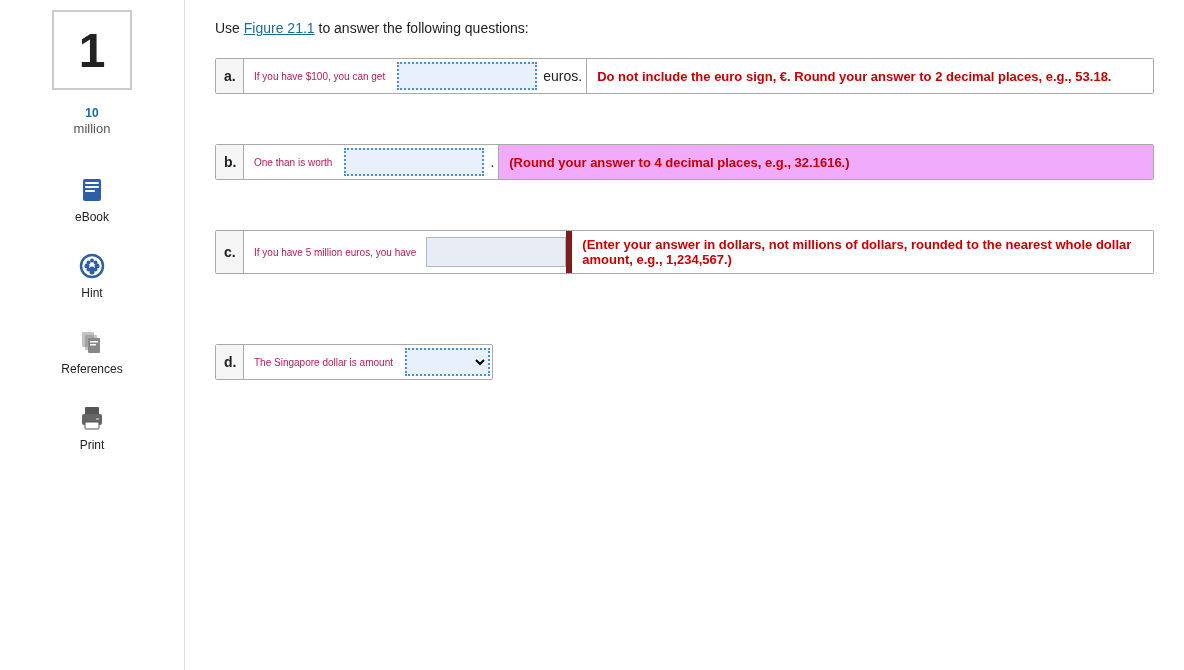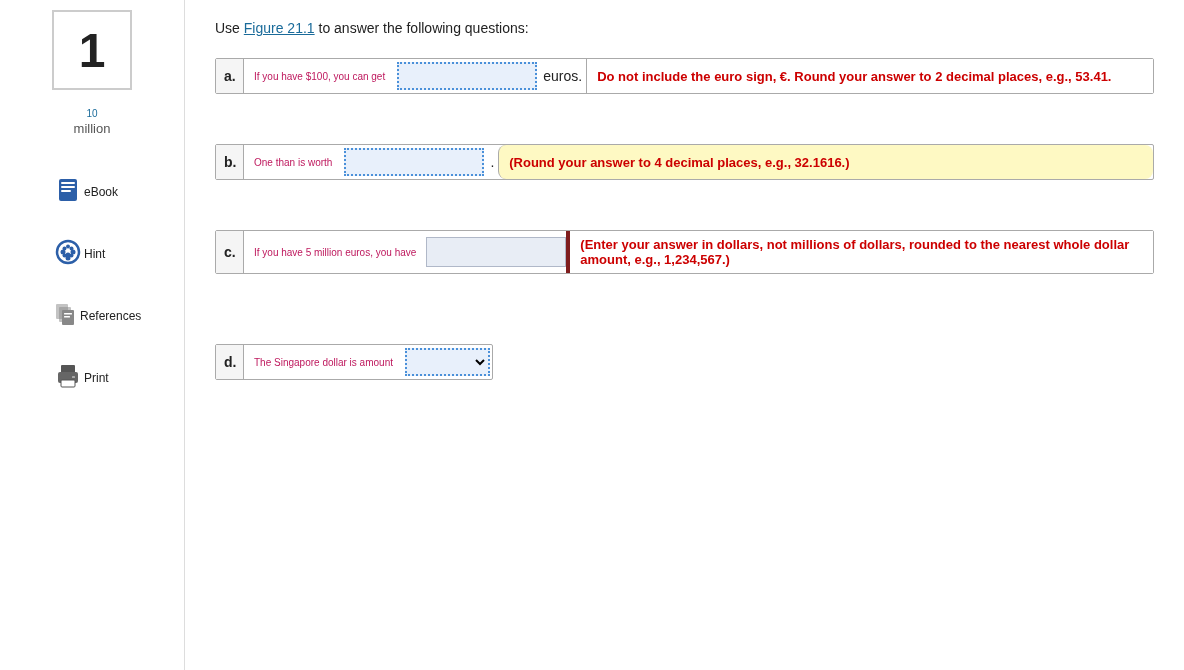--- a/index.html
+++ b/index.html
@@ -45,21 +45,21 @@
       font-weight: bold;
     }
     .points-box .points-label {
       color: #555;
       font-weight: normal;
       font-size: 13px;
     }
 
     .sidebar-item {
       display: flex;
-      flex-direction: row;
+      flex-direction: column;
       align-items: center;
       width: 80px;
       margin-bottom: 10px;
       cursor: pointer;
       padding: 8px 0;
       border-radius: 4px;
     }
 
     .sidebar-icon {
       width: 32px;
@@ -186,37 +186,37 @@
 
     
     .spacer { height: 20px; }
 
     
     .q-hint-c {
       padding: 6px 10px;
       font-size: 13px;
       color: #c00;
       font-weight: bold;
-      border-left: 4px solid #7f1d1d;
+      border-left: 6px solid #7f1d1d;
       background: #fff;
       align-self: stretch;
       display: flex;
       align-items: center;
       flex: 1;
     }
   </style>
 </head>
 <body>
 
 <div class="sidebar">
   <div class="question-number-box">
     <span>1</span>
   </div>
   <div class="points-box">
-    <span style="color:#1a6b9a;font-weight:normal;font-size:10px;">10</span><br>
+    <span style="color:#1a6b9a;font-weight:bold;font-size:12px;">10</span><br>
     <span class="points-label">million</span>
   </div>
 
   <div class="sidebar-item">
     <div class="sidebar-icon">
       <svg width="28" height="28" viewBox="0 0 28 28" fill="none">
         <rect x="5" y="3" width="18" height="22" rx="2" fill="#2c5fa8"></rect>
         <rect x="7" y="6" width="14" height="2" rx="1" fill="white"></rect>
         <rect x="7" y="10" width="14" height="2" rx="1" fill="white"></rect>
         <rect x="7" y="14" width="10" height="2" rx="1" fill="white"></rect>
@@ -277,36 +277,36 @@
 
   <div class="question-block">
     <div class="question-row">
       <div class="q-label">
         <span>a.</span>
       </div>
       <span class="q-text">If you have $100, you can get</span>
       <input class="q-input q-input-wide" type="text" style="">
       <span class="q-suffix">euros.</span>
       <div class="q-hint">
-        <span>Do not include the euro sign, €. Round your answer to 2 decimal places, e.g., 53.41.</span>
+        <span>Do not include the euro sign, €. Round your answer to 2 decimal places, e.g., 53.18.</span>
       </div>
     </div>
   </div>
 
   <div class="spacer"></div>
 
   <div class="question-block">
     <div class="question-row">
       <div class="q-label">
         <span>b.</span>
       </div>
       <span class="q-text">One than is worth</span>
       <input class="q-input q-input-wide" type="text" style="">
       <span class="q-suffix">.</span>
-      <div class="q-hint" style="background:#fef9c3;border-radius:8px;">
+      <div class="q-hint" style="background:#f0abfc;">
         <span>(Round your answer to 4 decimal places, e.g., 32.1616.)</span>
       </div>
     </div>
   </div>
 
   <div class="spacer"></div>
 
   <div class="question-block">
     <div class="question-row">
       <div class="q-label">

